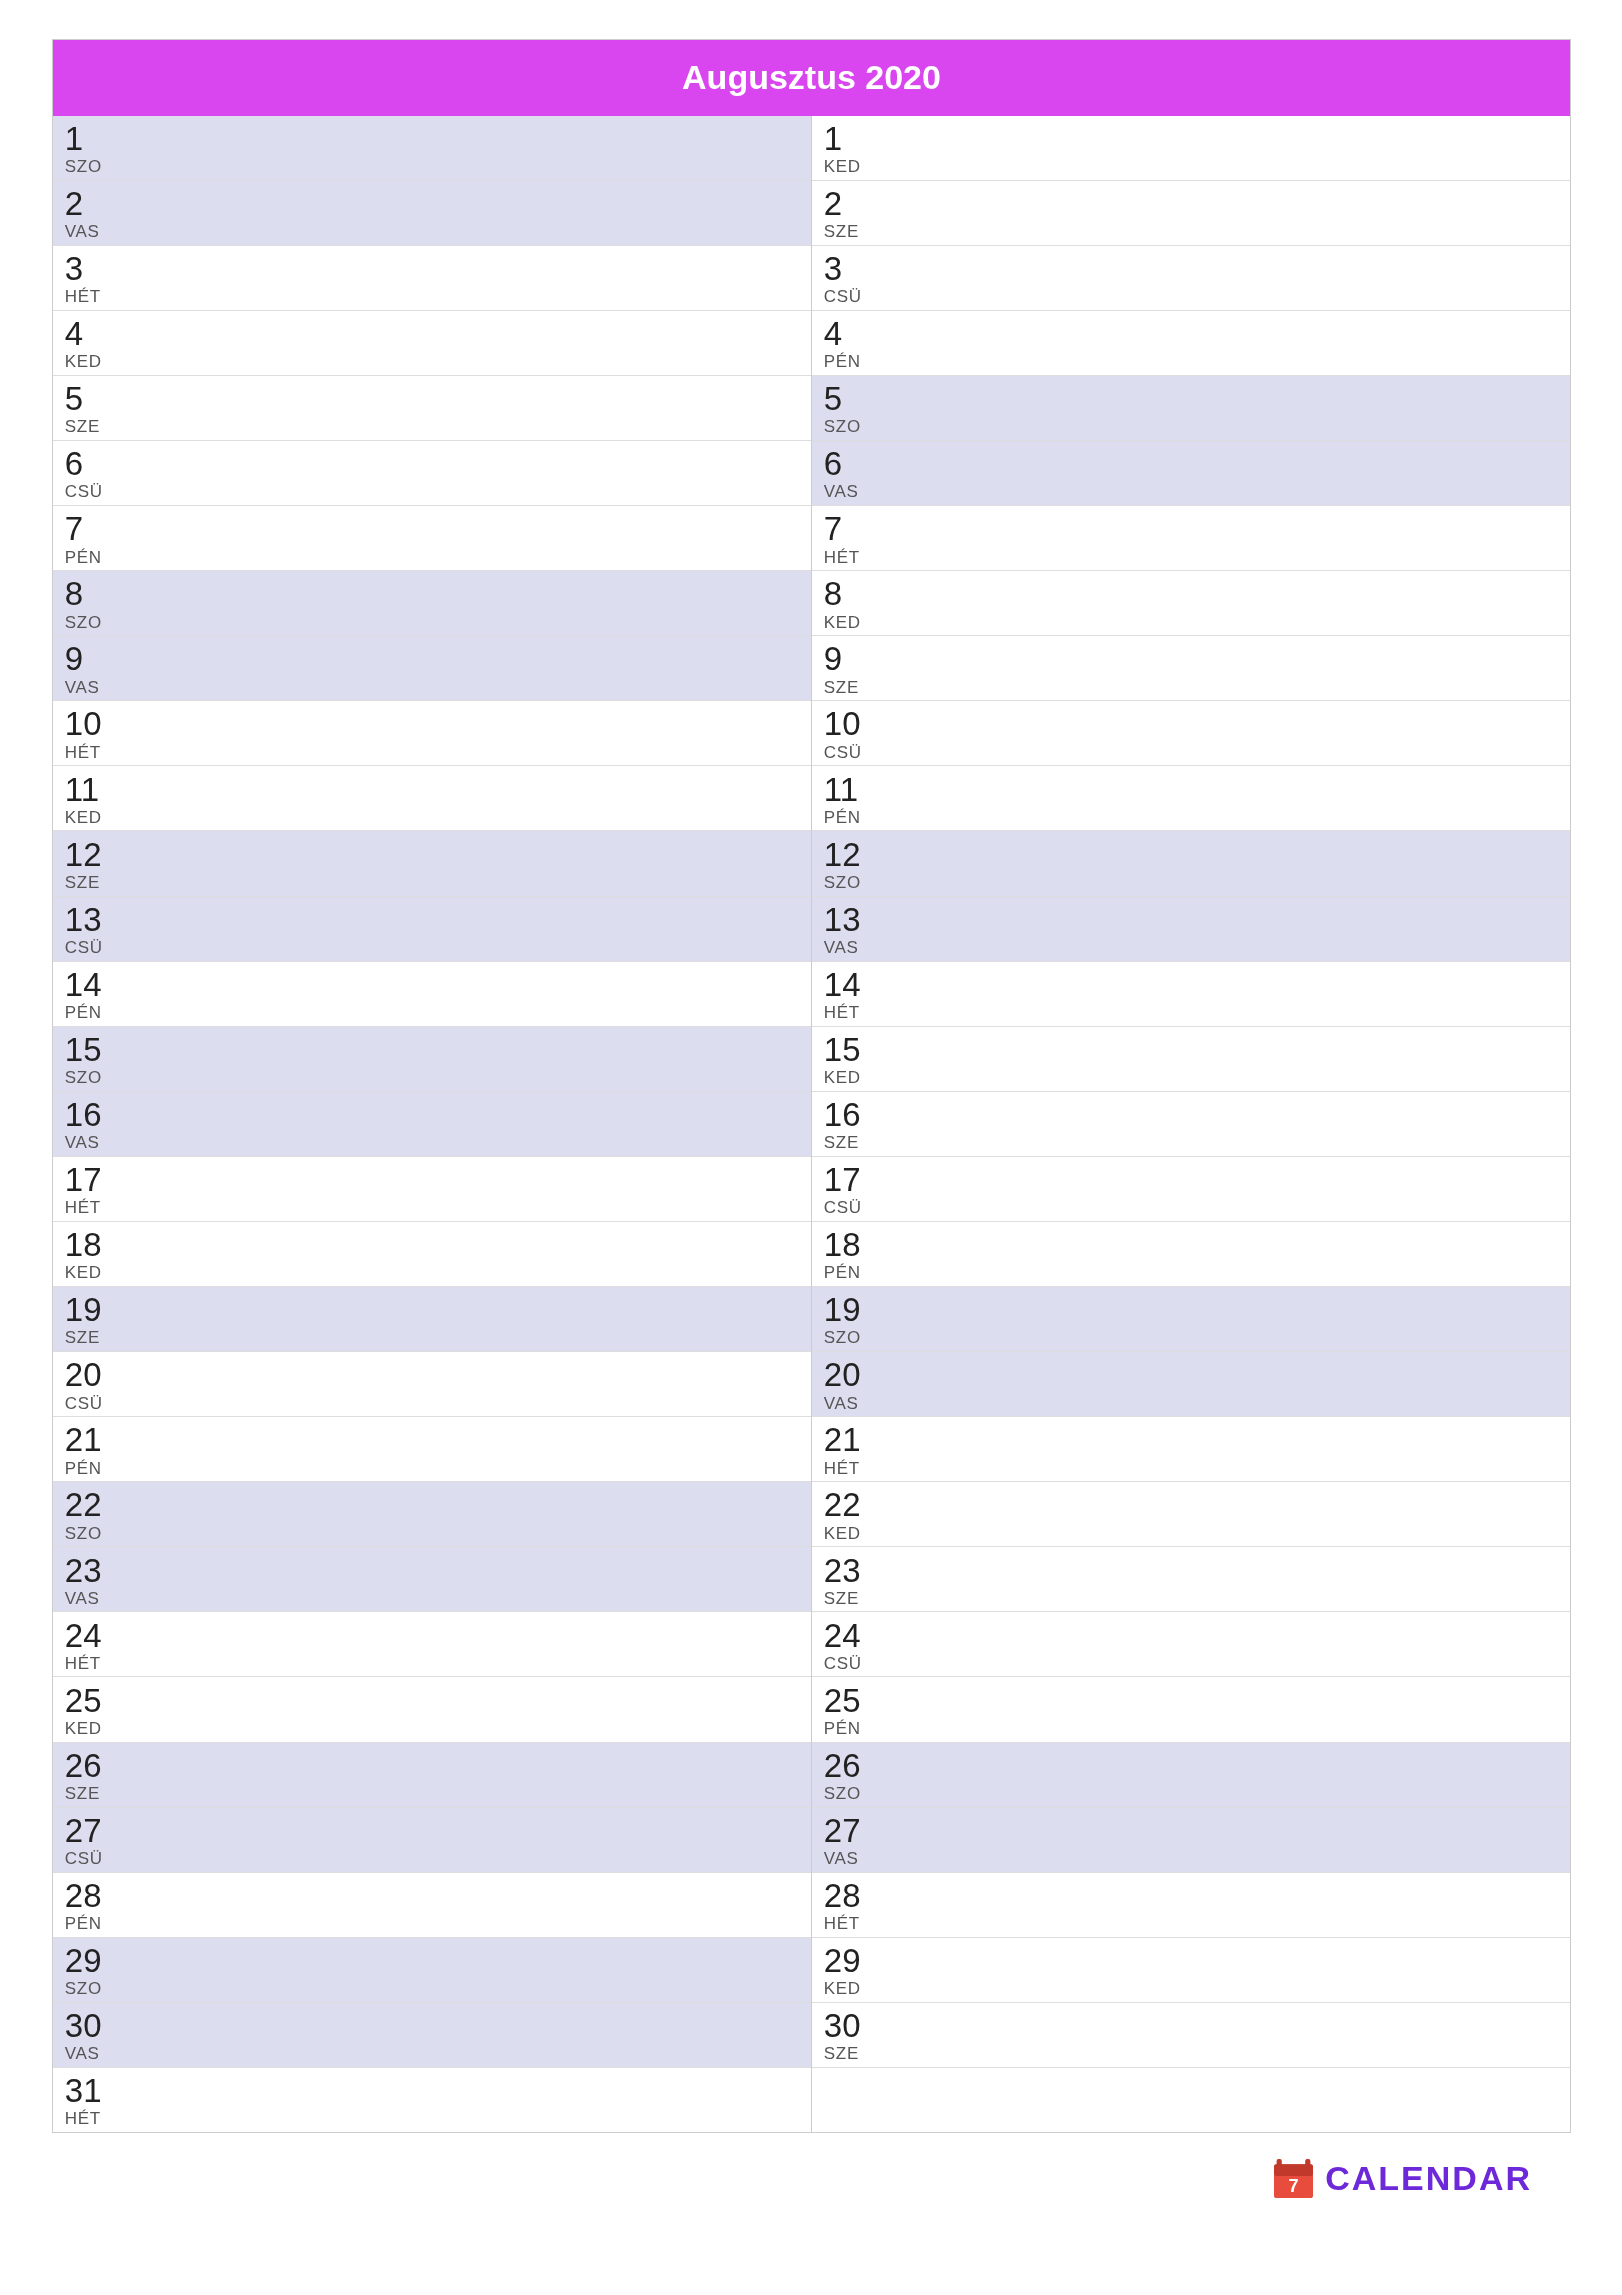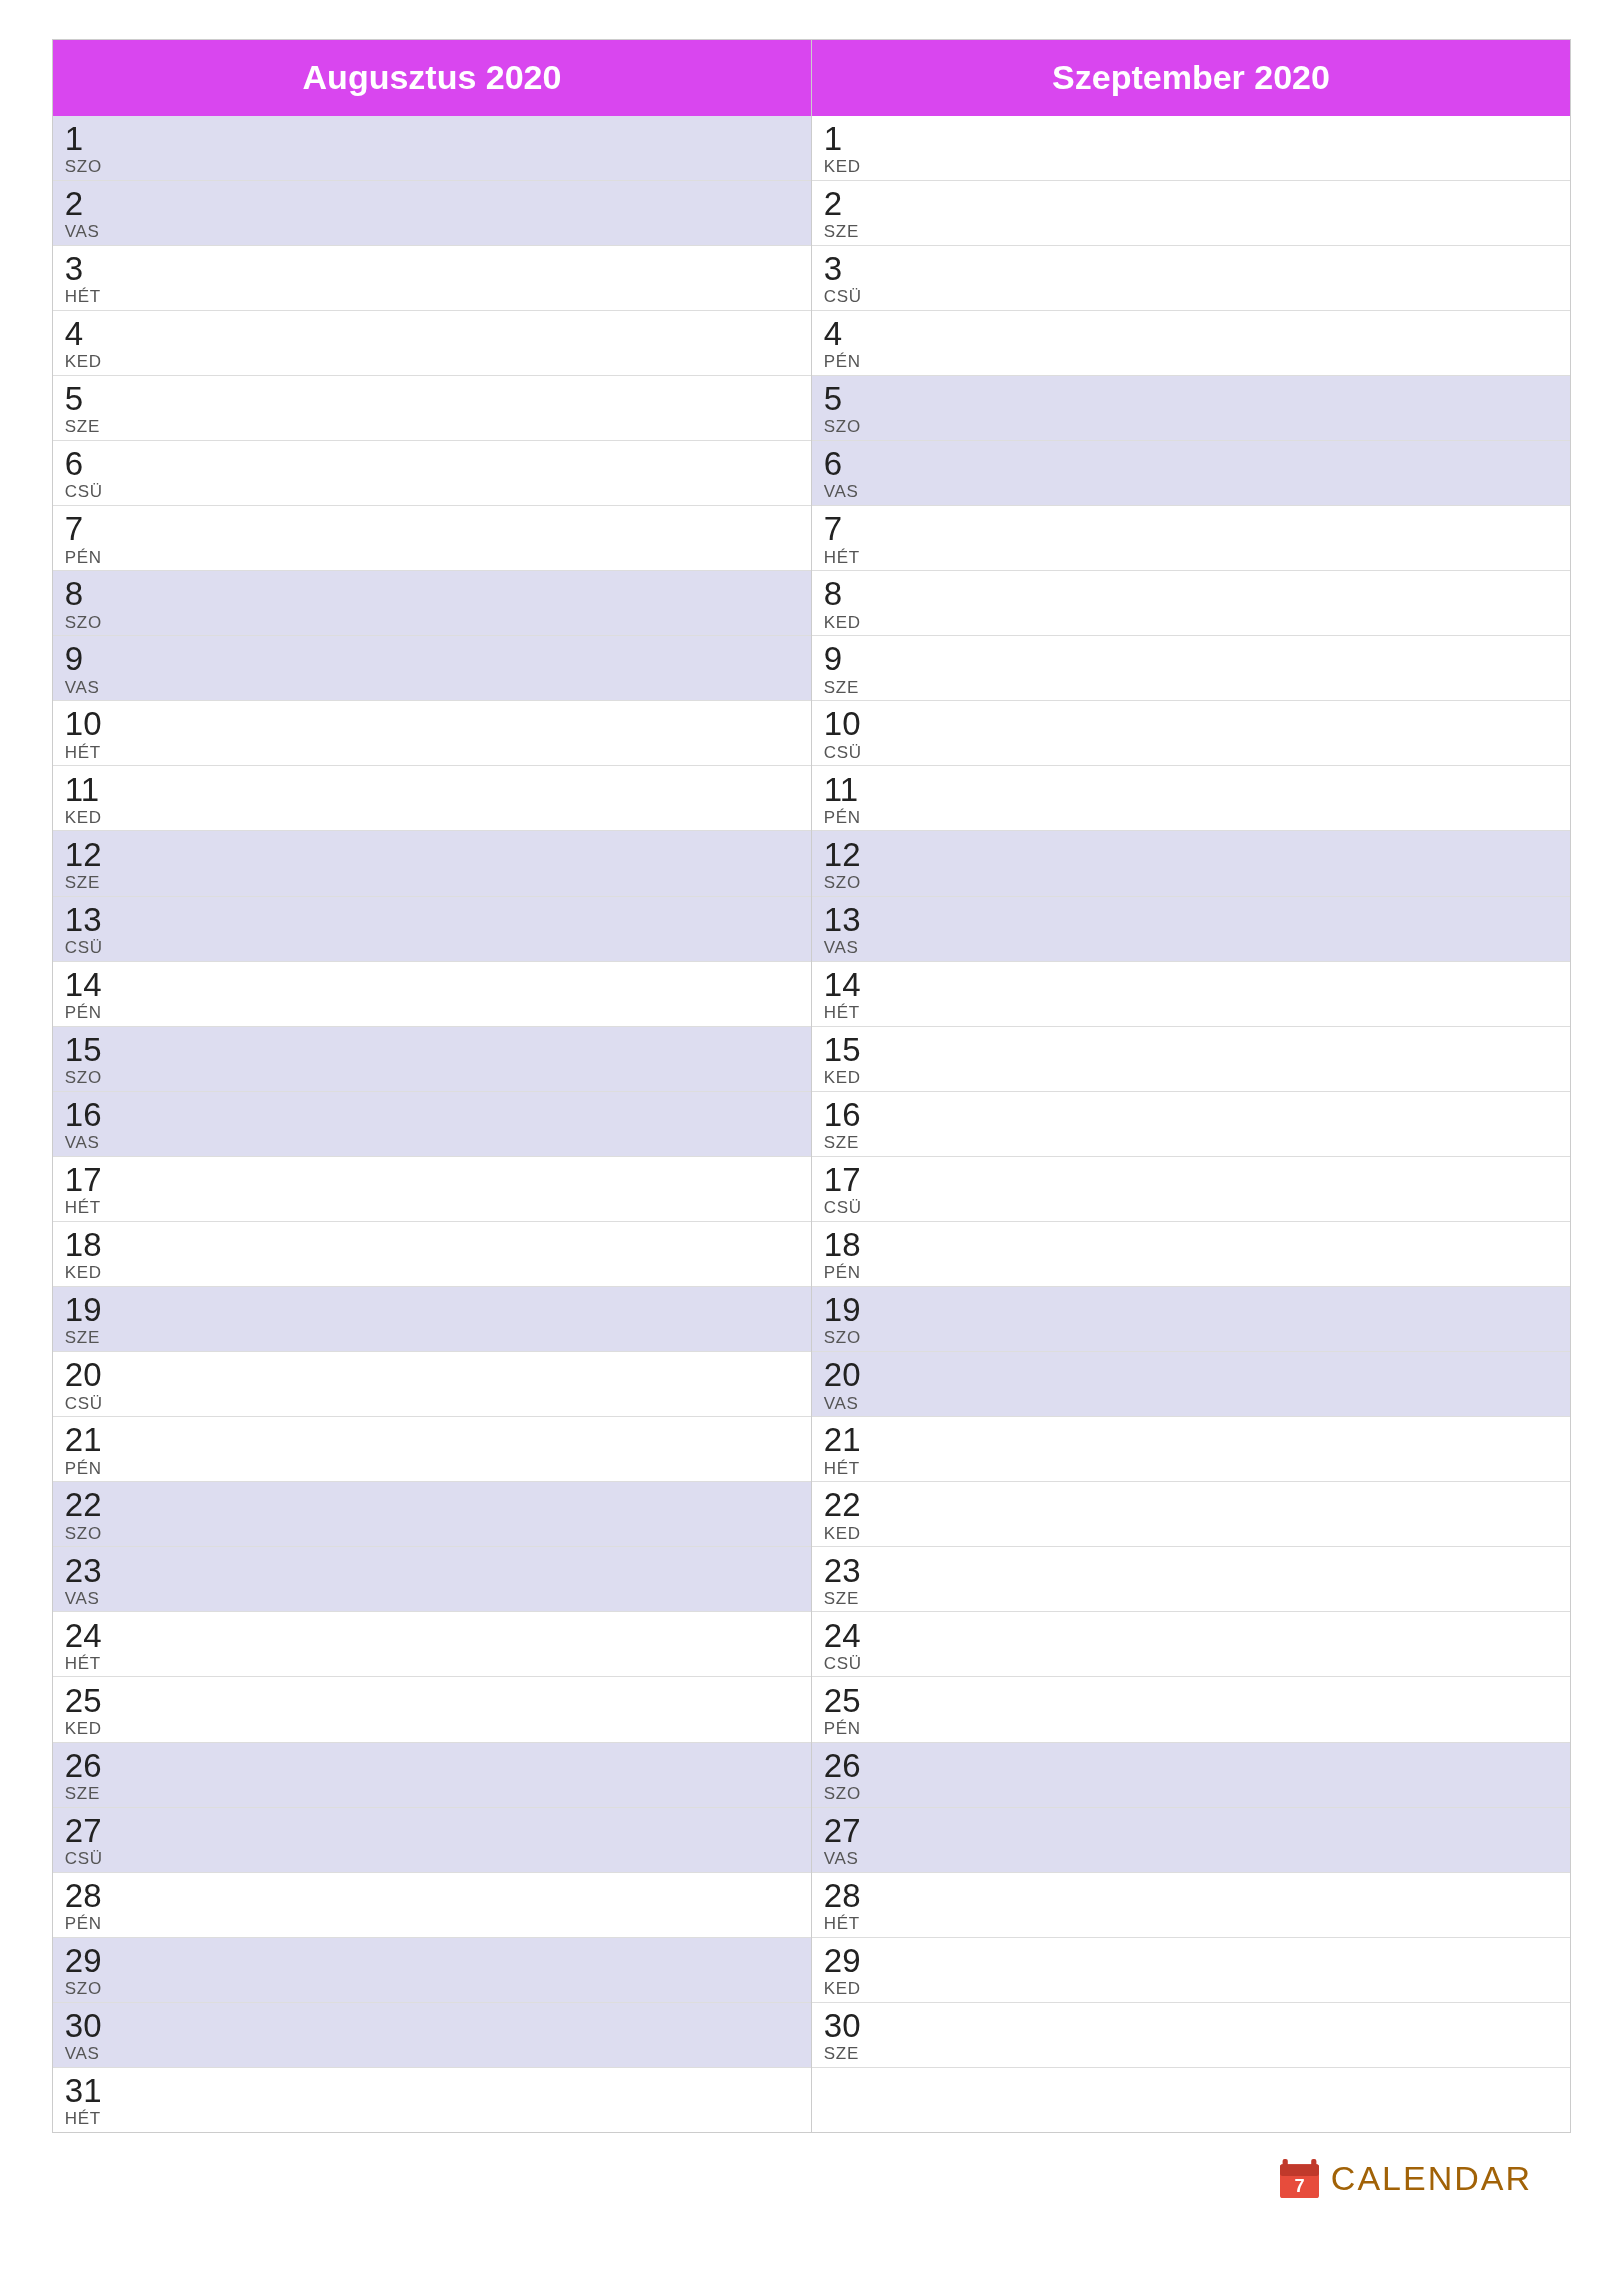--- a/index.html
+++ b/index.html
@@ -83,35 +83,32 @@
       padding: 19.6px 39px 13px 0;
       margin-top: 6.5px;
     }
     .logo-icon {
       width: 39px;
       height: 39px;
       margin-right: 11.8px;
     }
     .logo-text {
       font-size: 34px;
-      font-weight: normal;
-      color: #a16207;
+      font-weight: bold;
+      color: #6d28d9;
       letter-spacing: 2px;
     }
   </style>
 </head>
 <body>
 
 <div class="calendar-container">
   <div class="header-row">
     <div class="header-cell">
       <span>Augusztus 2020</span>
-    </div>
-    <div class="header-cell">
-      <span>Szeptember 2020</span>
     </div>
   </div>
   <div class="days-row">
     <div class="month-column" id="august-col">
         <div class="day-row weekend-row">
       <div class="day-number-area">
         <span class="day-num">1</span>
         <span class="day-abbr">SZO</span>
       </div>
       <div class="day-content"></div>

